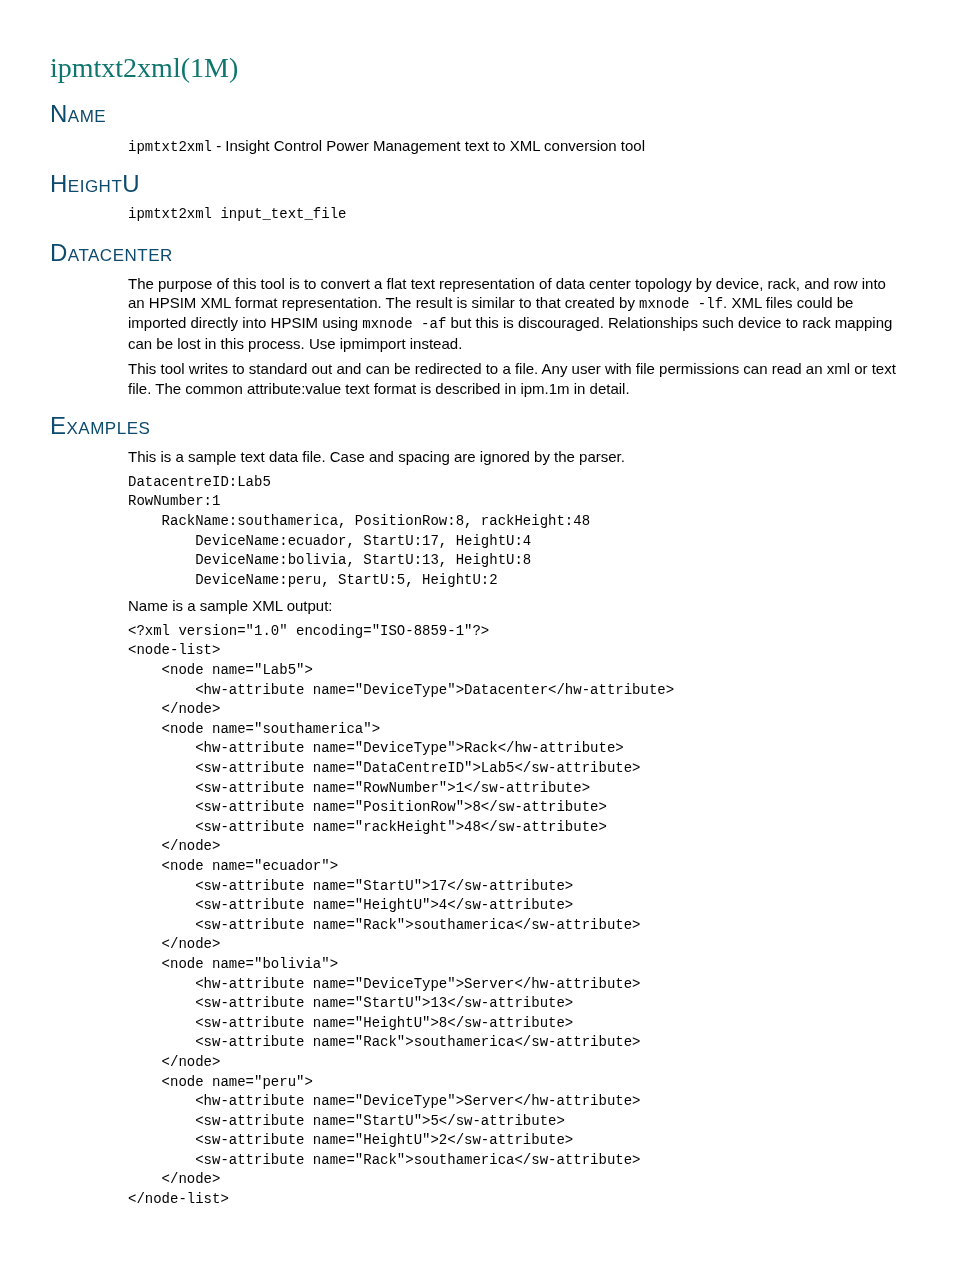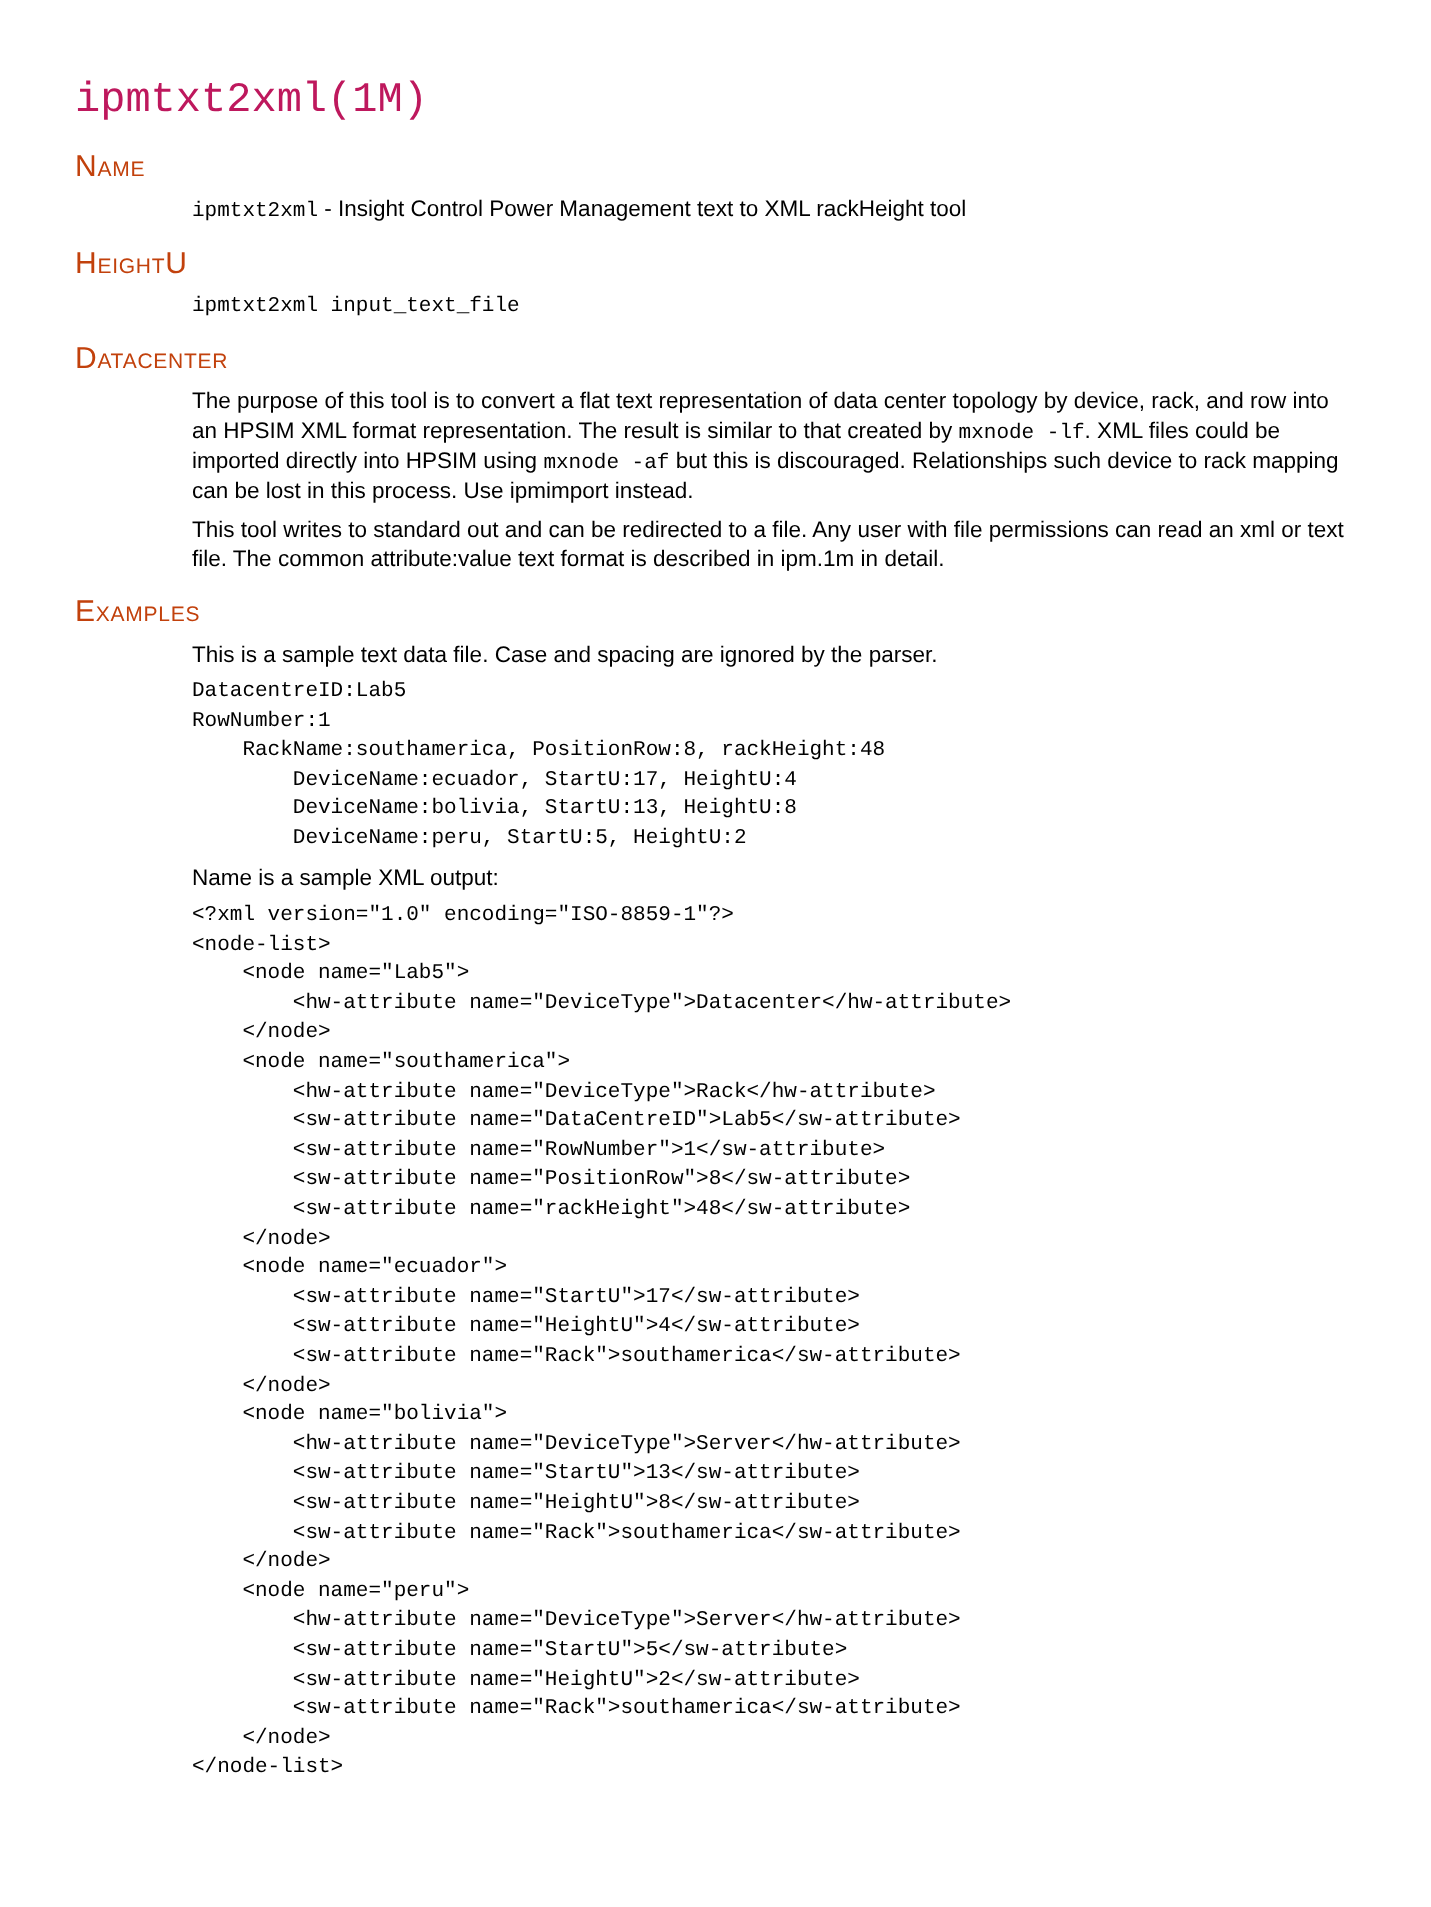--- a/index.html
+++ b/index.html
@@ -7,32 +7,32 @@
     font-size: 15px;
     color: #000;
     background: #fff;
     margin: 0;
     padding: 50px 50px 30px 50px;
     width: 954px;
     box-sizing: border-box;
     line-height: 1.3;
   }
   h1.title {
-    font-family: Liberation Mono, monospace;
+    font-family: Liberation Serif, serif;
     font-weight: 300;
     font-size: 28px;
-    color: #be185d;
+    color: #0f766e;
     margin: 0 0 8px 0;
   }
   h2.section {
     font-family: "Futura", "Century Gothic", sans-serif;
     font-weight: 300;
     font-variant: small-caps;
-    font-size: 20px;
-    color: #c2410c;
+    font-size: 24px;
+    color: #0c4a6e;
     margin: 12px 0 6px 0;
     letter-spacing: 0.5px;
   }
   .indent {
     margin-left: 78px;
   }
   p {
     margin: 6px 0;
   }
   code, .mono, pre {
@@ -45,21 +45,21 @@
     line-height: 1.4;
   }
 </style>
 </head>
 <body>
 
 <h1 class="title">ipmtxt2xml(1M)</h1>
 
 <h2 class="section">Name</h2>
 <p class="indent">
-  <code class="mono">ipmtxt2xml</code><span> - Insight Control Power Management text to XML rackHeight tool</span>
+  <code class="mono">ipmtxt2xml</code><span> - Insight Control Power Management text to XML conversion tool</span>
 </p>
 
 <h2 class="section">HeightU</h2>
 <pre>ipmtxt2xml input_text_file</pre>
 
 <h2 class="section">Datacenter</h2>
 <p class="indent">
   <span>The purpose of this tool is to convert a flat text representation of data center topology by device, rack, and row into an HPSIM XML format representation. The result is similar to that created by </span><code class="mono">mxnode -lf</code><span>. XML files could be imported directly into HPSIM using </span><code class="mono">mxnode -af</code><span> but this is discouraged. Relationships such device to rack mapping can be lost in this process. Use ipmimport instead.</span>
 </p>
 <p class="indent">This tool writes to standard out and can be redirected to a file. Any user with file permissions can read an xml or text file. The common attribute:value text format is described in ipm.1m in detail.</p>

